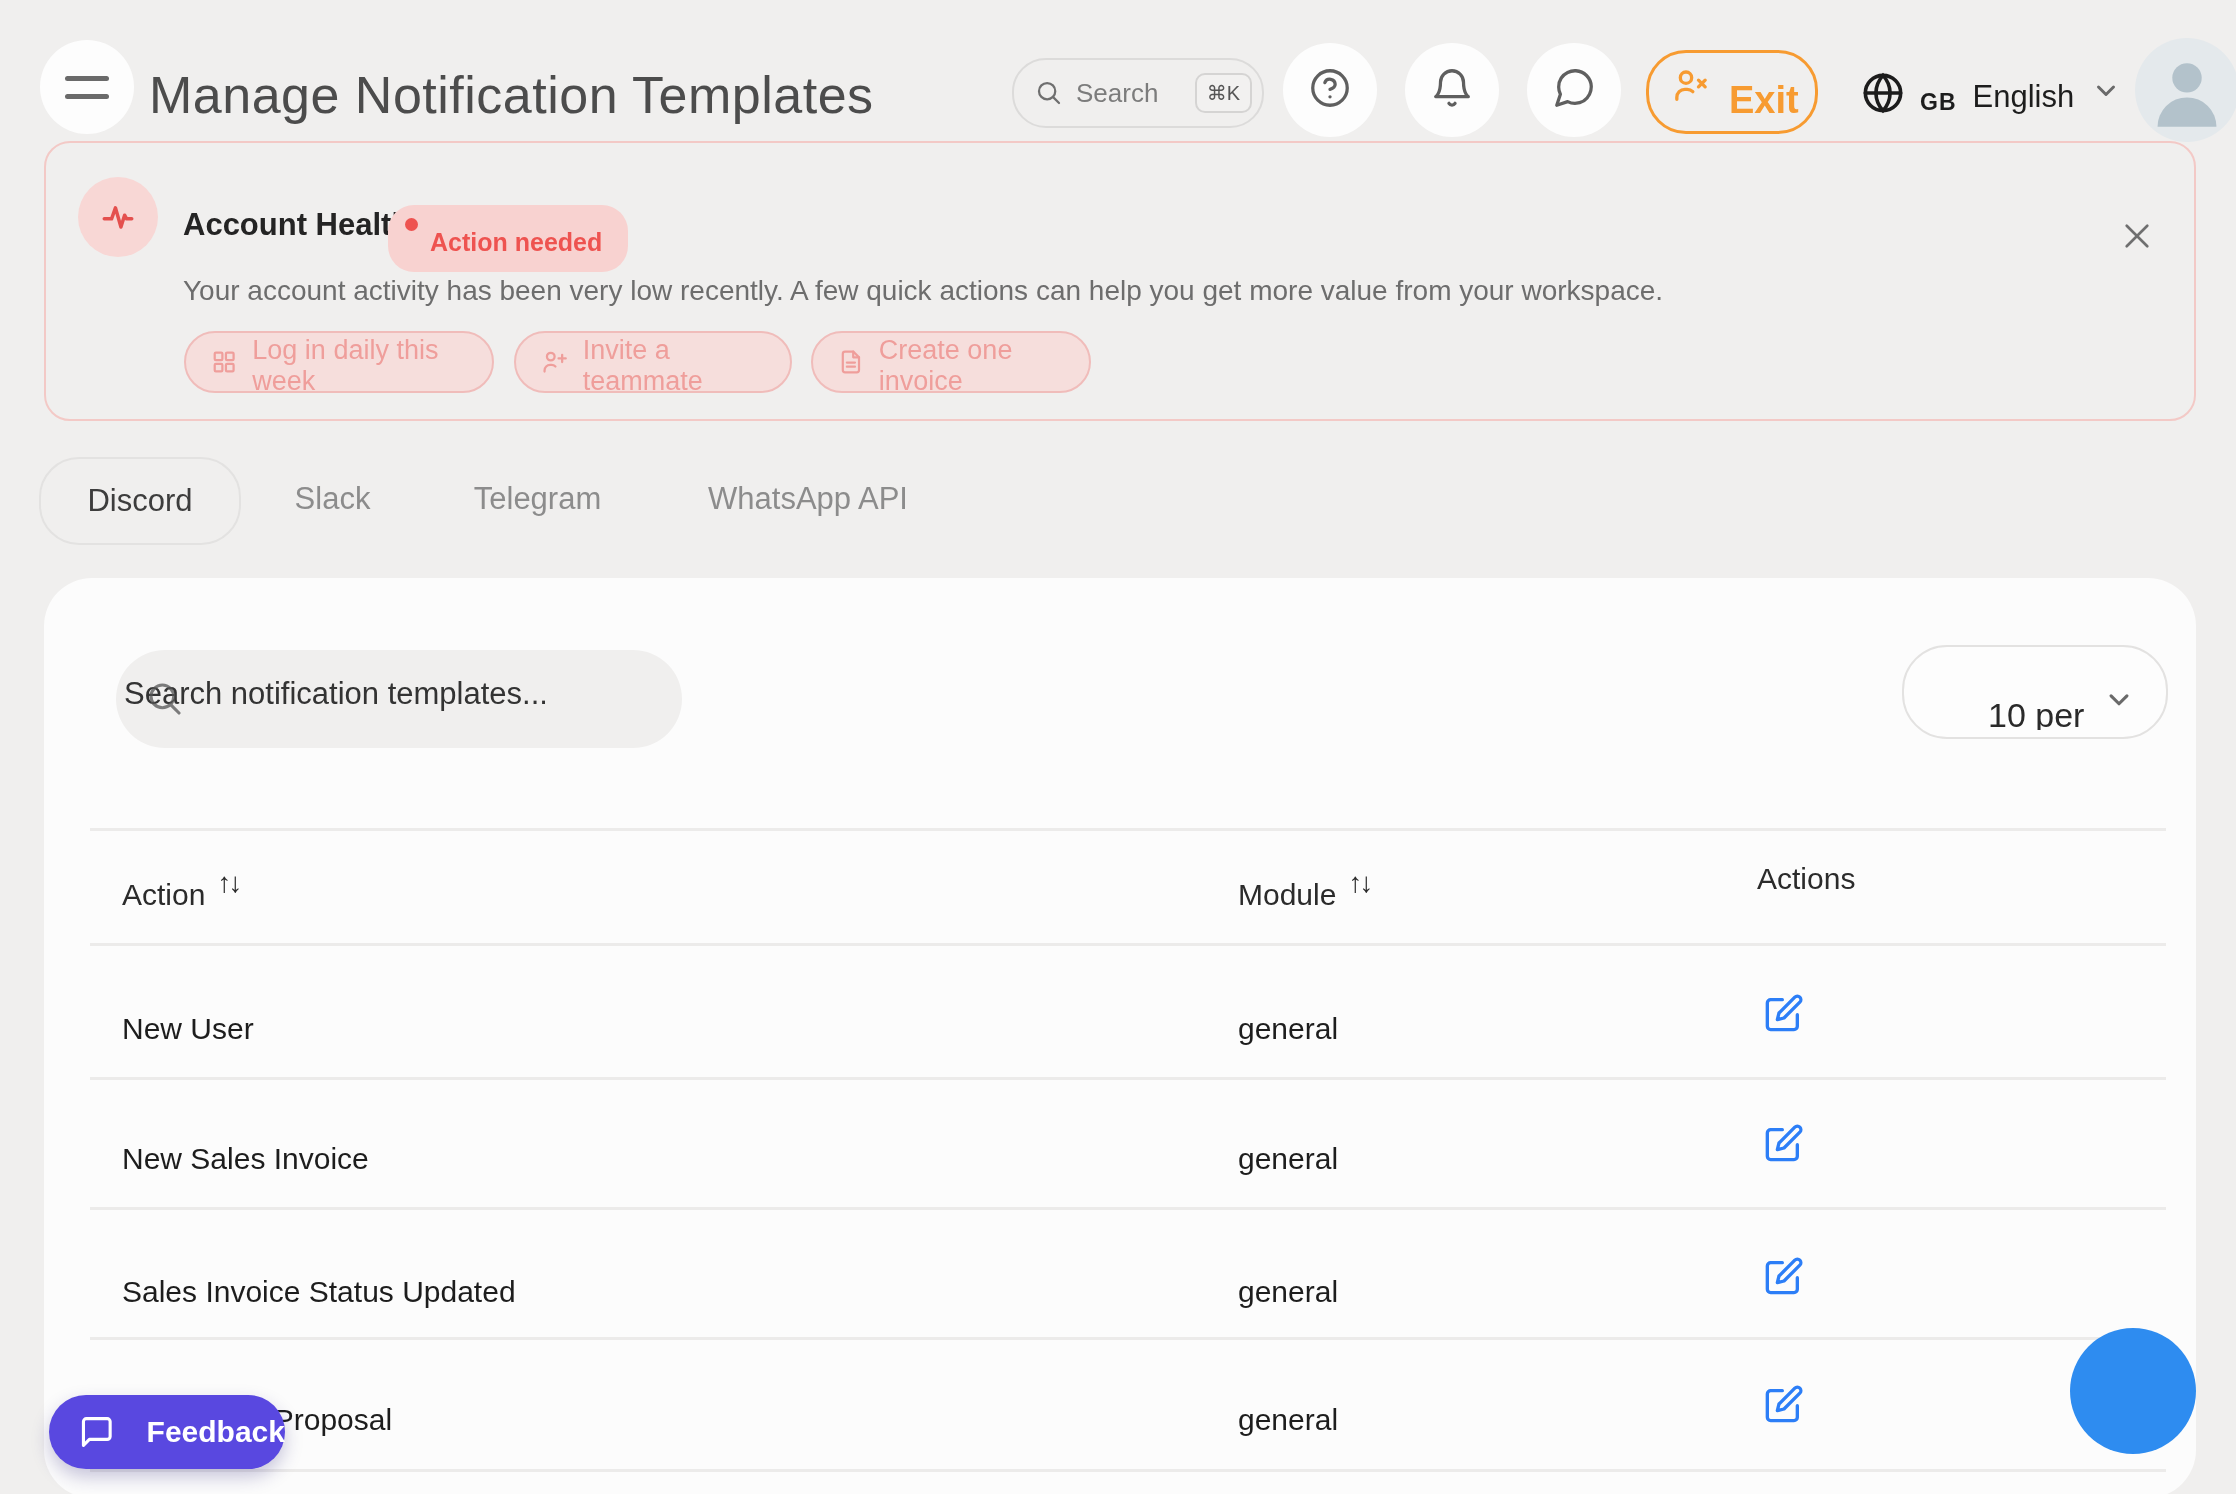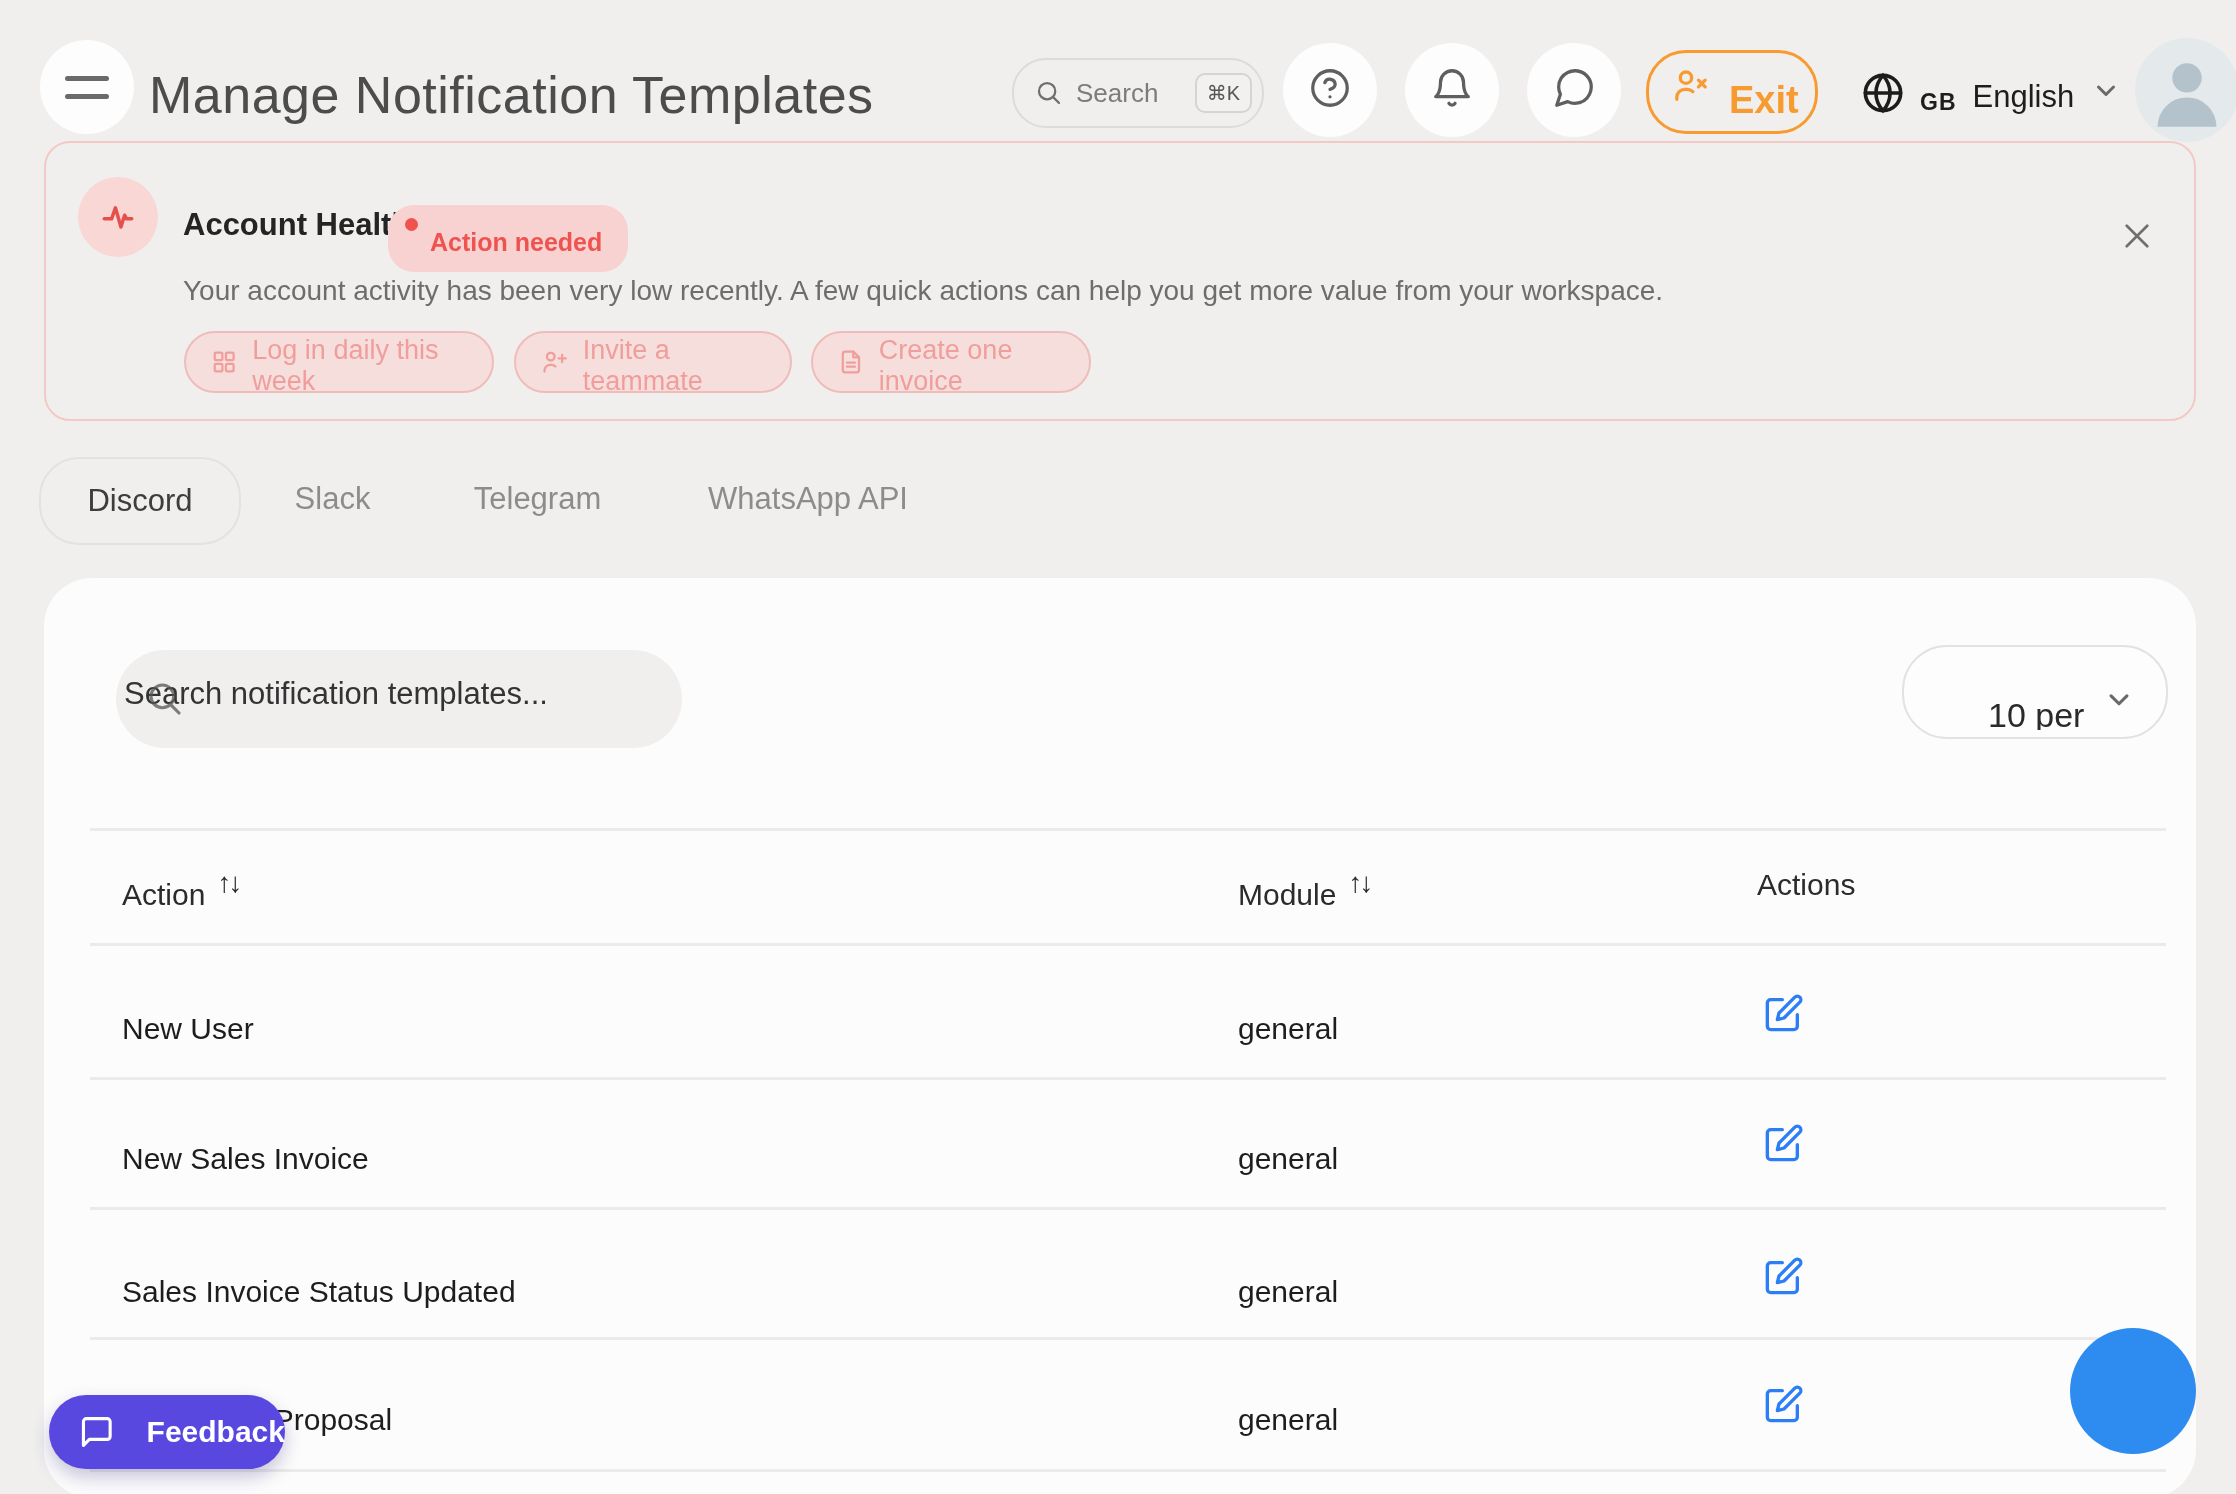--- a/index.html
+++ b/index.html
@@ -242,21 +242,21 @@
     <div class="divider" style="top:250px;"></div>
 
     <div class="th" style="left:78px;top:294px;">
       <span>Action</span>
       <span class="sort">↑↓</span>
     </div>
     <div class="th" style="left:1194px;top:294px;">
       <span>Module</span>
       <span class="sort">↑↓</span>
     </div>
-    <div class="th" style="left:1713px;top:284px;">
+    <div class="th" style="left:1713px;top:278px;">
       <span>Actions</span>
     </div>
 
     <div class="divider" style="top:365px;"></div>
 
     <div>
       <span class="cell" style="left:78px;top:428px;">New User</span>
       <span class="cell" style="left:1194px;top:428px;">general</span>
       <span class="edit-btn" style="top:413px;">
         <svg width="40" height="40" viewBox="0 0 24 24" fill="none" stroke="#2c7ef7" stroke-width="2" stroke-linecap="round" stroke-linejoin="round">

